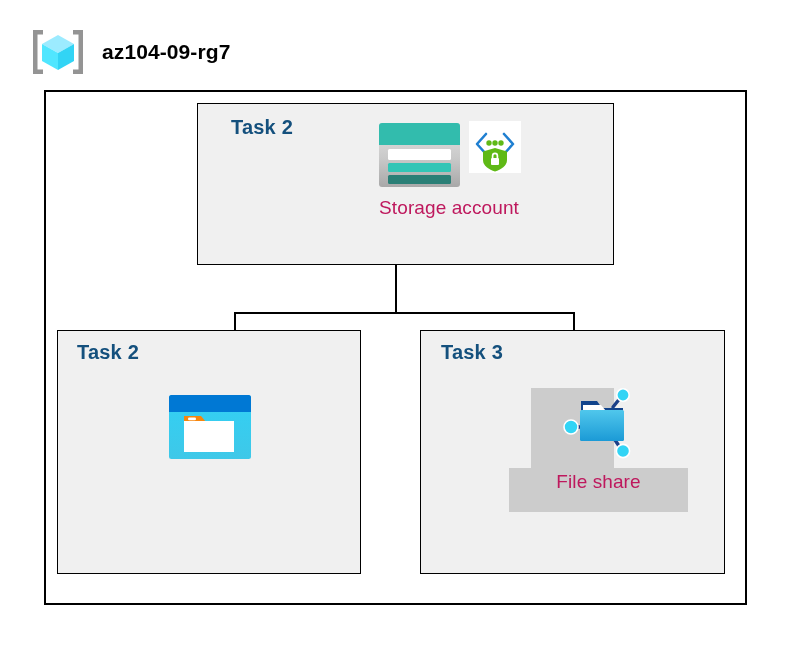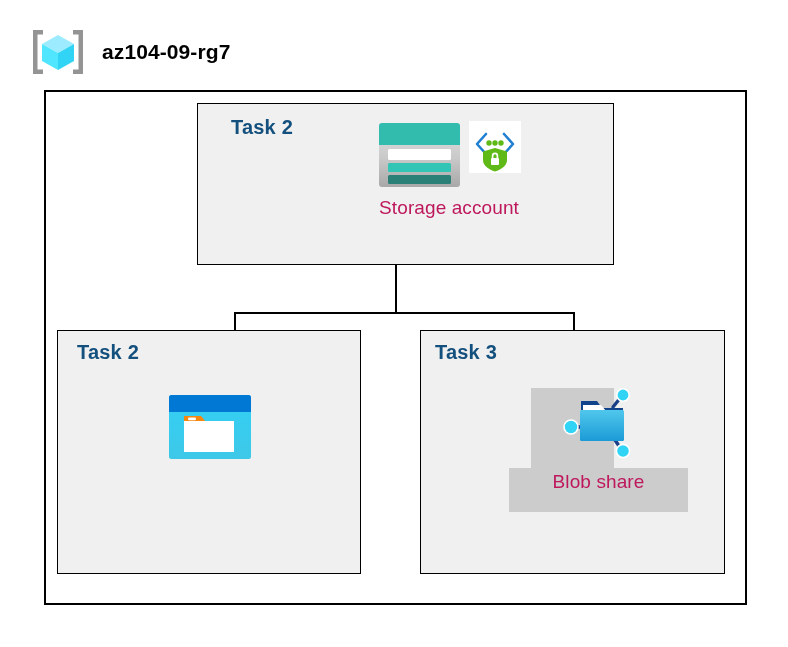--- a/index.html
+++ b/index.html
@@ -32,21 +32,21 @@
   #task1{left:197px;top:103px;width:417px;height:162px;}
   #task2{left:57px;top:330px;width:304px;height:244px;}
   #task3{left:420px;top:330px;width:305px;height:244px;}
 
   .task-label{
     position:absolute;font-size:20px;font-weight:bold;color:#14507d;
     white-space:nowrap;letter-spacing:0.2px;
   }
   #task1 .task-label{left:33px;top:12px;}
   #task2 .task-label{left:19px;top:10px;}
-  #task3 .task-label{left:14px;top:10px;text-align:center;}
+  #task3 .task-label{left:20px;top:10px;text-align:center;}
 
   
   .node{position:absolute;display:flex;flex-direction:column;align-items:center;}
   .node-caption{
     font-size:19px;font-weight:normal;color:#be185d;white-space:nowrap;
     letter-spacing:0.1px;text-align:center;
   }
 
   
   #node-storage{left:151px;top:17px;width:200px;}
@@ -205,14 +205,14 @@
 
       <path d="M22 22 L40 22 L45 28 L60 28 L60 33 L22 33 Z" fill="#ffffff"></path>
 
       <rect x="19" y="27" width="44" height="31" rx="1.5" fill="url(#fsFolder)"></rect>
 
       <circle cx="62" cy="12" r="6.2" fill="#32d4f5" stroke="#ffffff" stroke-width="1.6"></circle>
       <circle cx="10" cy="44" r="7" fill="#32d4f5" stroke="#ffffff" stroke-width="1.6"></circle>
       <circle cx="62" cy="68" r="6.6" fill="#32d4f5" stroke="#ffffff" stroke-width="1.6"></circle>
     </svg>
   </span>
-  <div class="node-caption">Blob share</div>
+  <div class="node-caption">File share</div>
 </div>
 
 </body></html>

